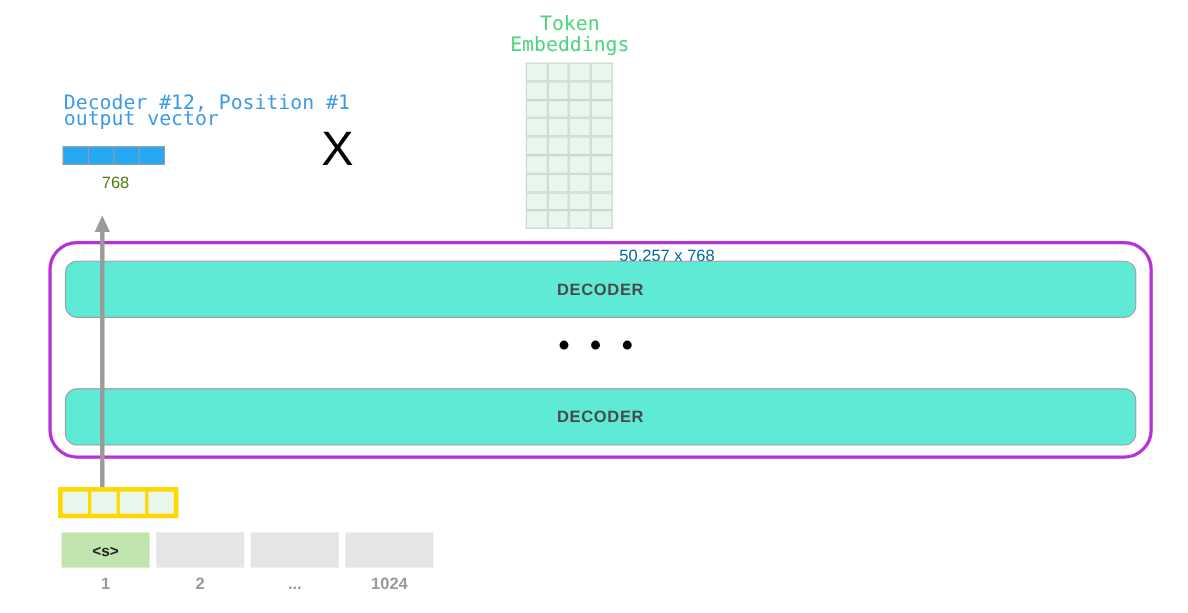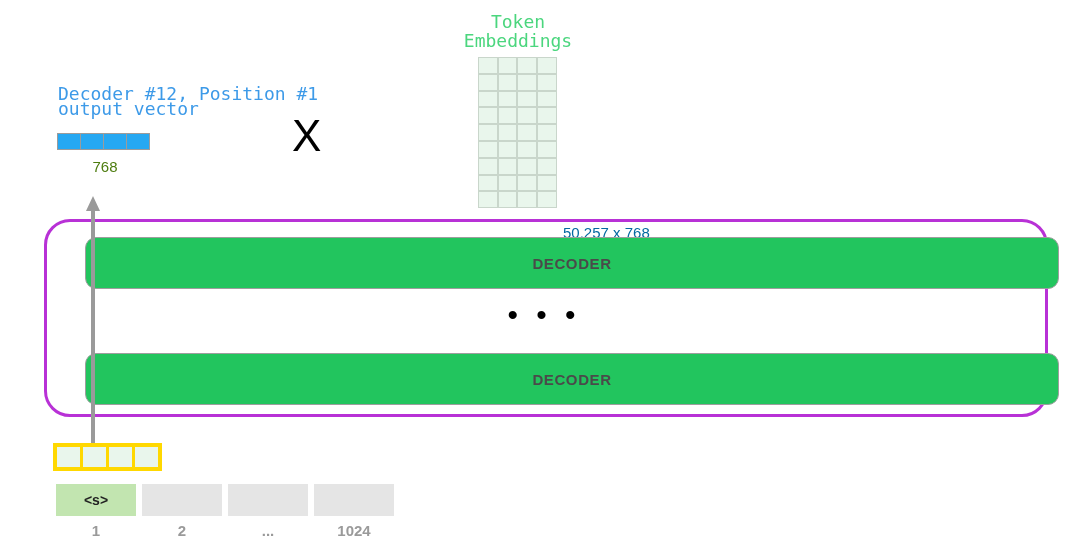--- a/index.html
+++ b/index.html
@@ -115,32 +115,31 @@
     box-sizing: border-box;
     background: transparent;
   }
 
   
   .decoder {
     position: absolute;
     left: 59px;
     width: 974px;
     height: 52px;
-    background: #22c55e;
+    background: #5eead4;
     border: 1px solid #9e9e9e;
     border-radius: 11px;
     box-sizing: border-box;
     display: flex;
     align-items: center;
     justify-content: center;
     font-size: 15px;
     font-weight: bold;
     letter-spacing: 0.6px;
     color: #4a4a4a;
-    margin-left: 26px;
   }
   .decoder.top { top: 237px; }
   .decoder.bottom { top: 353px; }
 
   .dots {
     position: absolute;
     left: 494px;
     top: 302px;
     width: 100px;
     text-align: center;

